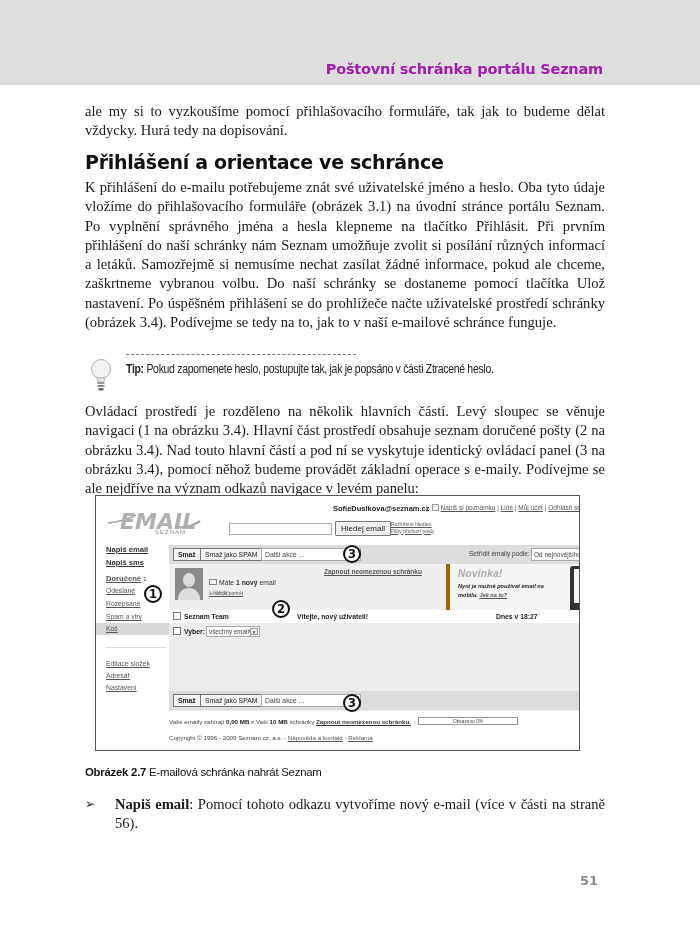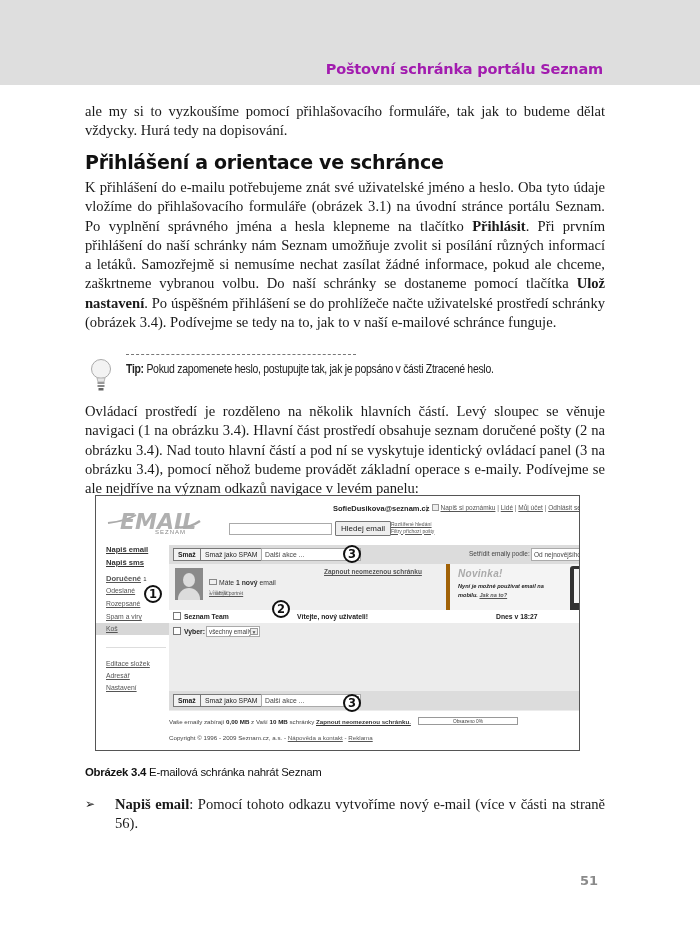--- a/index.html
+++ b/index.html
@@ -3,21 +3,21 @@
 <meta charset="utf-8">
 <style>
   * { box-sizing: border-box; margin: 0; padding: 0; }
   html, body { width: 700px; height: 939px; background: #ffffff; overflow: hidden; }
   body { position: relative; font-family: "Liberation Serif", serif; color: #1a1a1a; }
 
   .header-band { position: absolute; left: 0; top: 0; width: 700px; height: 85px; background: #dedede; }
   .running-head { position: absolute; right: 97px; top: 61px; font-family: "DejaVu Sans", sans-serif; font-weight: bold; font-size: 14.5px; color: #a21caf; letter-spacing: -0.2px; }
 
   .body-text { position: absolute; left: 85px; width: 520px; font-size: 14.6px; line-height: 19.3px; text-align: justify; }
-  .body-text b { font-weight: bold; }
+  .body-text b { font-weight: normal; }
   .p1 { top: 102px; }
   .h2 { position: absolute; left: 85px; top: 151px; font-family: "DejaVu Sans", sans-serif; font-weight: bold; font-size: 19px; color: #111; letter-spacing: -0.3px; }
   .p2 { top: 178px; }
   .p3 { top: 402px; }
 
   .tip { position: absolute; left: 90px; top: 348px; width: 520px; height: 45px; }
   .tip-bulb { position: absolute; left: 0; top: 10px; width: 22px; height: 34px; }
   .tip-dash { position: absolute; left: 36px; top: 6px; width: 230px; border-top: 1.5px dashed #777; }
   .tip-text { position: absolute; left: 36px; top: 14px; font-family: "Liberation Sans", sans-serif; font-size: 12.2px; color: #222; letter-spacing: -0.35px; transform: scaleX(0.86); transform-origin: left; white-space: nowrap; }
   .tip-text b { font-weight: bold; }
@@ -209,20 +209,20 @@
   <div class="circle-num" style="left:48px; top:89px;">1</div>
   <div class="circle-num" style="left:176px; top:104px;">2</div>
   <div class="circle-num" style="left:247px; top:198px;">3</div>
 
   <div class="quota"><span>Vaše emaily zabírají </span><b>0,00 MB</b><span> z Vaší </span><b>10 MB</b><span> schránky </span><a>Zapnout neomezenou schránku.</a></div>
   <div class="progress"><div class="fill" id="quota-fill" style="width: 0%;"></div><span style="position:relative;">Obsazeno 0%</span></div>
 
   <div class="copyright"><span>Copyright © 1996 - 2009 Seznam.cz, a.s. - </span><a>Nápověda a kontakt</a><span> - </span><a>Reklama</a></div>
 </div>
 
-<div class="caption"><b>Obrázek 3.4</b><span> E-mailová schránka nahrát Seznam</span></div>
+<div class="caption"><b>Obrázek 2.7</b><span> E-mailová schránka nahrát Seznam</span></div>
 
 <div class="bullet">
   <span class="bullet-mark">➢</span>
   <span class="bullet-text"><b>Napiš email</b><span>: Pomocí tohoto odkazu vytvoříme nový e-mail (více v části na straně 56).</span></span>
 </div>
 
 <div class="page-num">51</div>
 
 </body></html>

